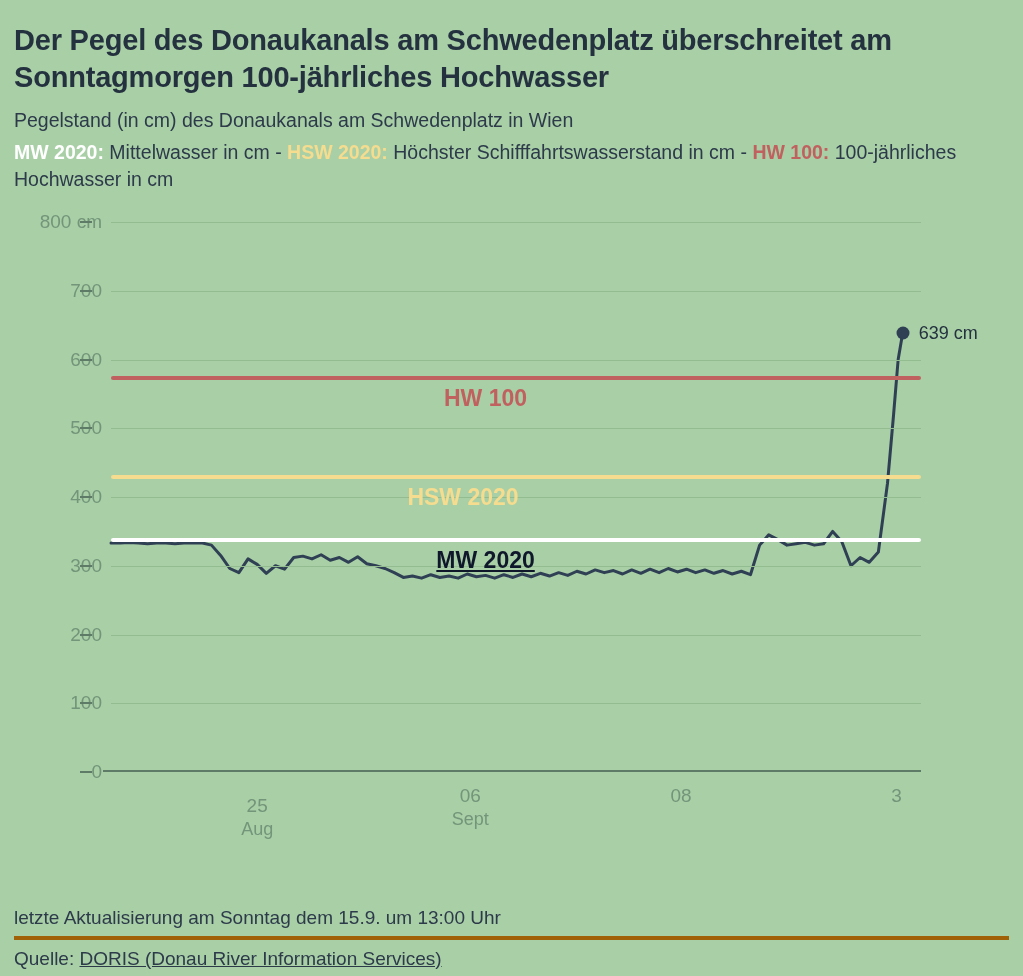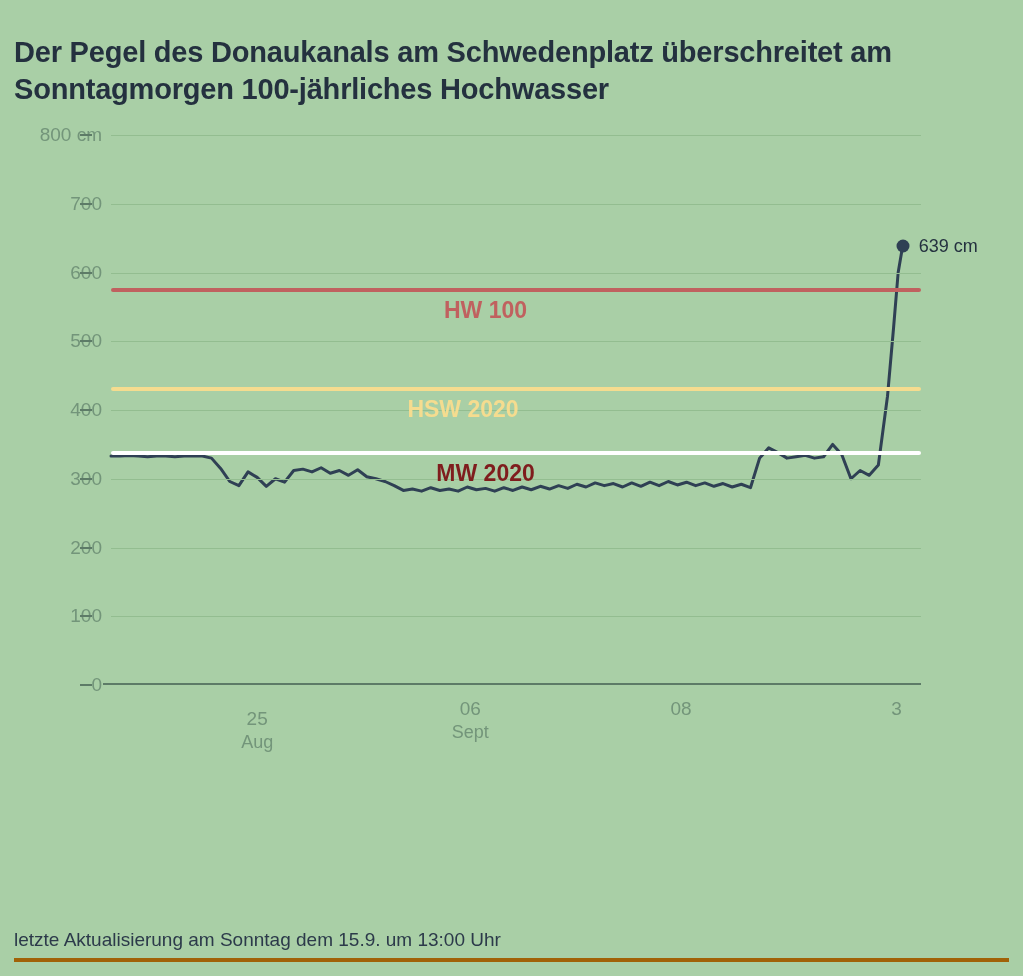--- a/index.html
+++ b/index.html
@@ -14,21 +14,21 @@
     color: #2c3a4a;
     overflow: hidden;
     position: relative;
   }
   .page {
     position: relative;
     width: 1023px;
     height: 976px;
     background: #a9cfa6;
     box-sizing: border-box;
-    padding: 34px 24px 0 14px;
+    padding: 22px 24px 0 14px;
   }
   .headline {
     font-size: 29px;
     font-weight: bold;
     line-height: 1.26;
     color: #24313f;
     letter-spacing: -0.2px;
     margin: 0 0 12px 0;
     max-width: 995px;
   }
@@ -180,21 +180,25 @@
     text-decoration: underline;
   }
 </style>
 </head>
 <body>
 
 <div class="page">
 
   <h1 class="headline">Der Pegel des Donaukanals am Schwedenplatz überschreitet am Sonntagmorgen 100-jährliches Hochwasser</h1>
 
-
+  <p class="subtitle">Pegelstand (in cm) des Donaukanals am Schwedenplatz in Wien</p>
+
+  <p class="legend-line">
+    <span class="k-mw">MW 2020:</span><span> Mittelwasser in cm - </span><span class="k-hsw">HSW 2020:</span><span> Höchster Schifffahrtswasserstand in cm - </span><span class="k-hw">HW 100:</span><span> 100-jährliches Hochwasser in cm</span>
+  </p>
 
   <div class="chart-wrap">
     <div class="y-axis-labels" id="y-axis-labels">
         <div class="y-label" style="top: 550px;">0</div>
         <div class="y-tick" style="top: 549px;"></div>
         <div class="y-label" style="top: 481.25px;">100</div>
         <div class="y-tick" style="top: 480.25px;"></div>
         <div class="y-label" style="top: 412.5px;">200</div>
         <div class="y-tick" style="top: 411.5px;"></div>
         <div class="y-label" style="top: 343.75px;">300</div>
@@ -221,29 +225,30 @@
         <div class="gridline" style="top: 206.25px;"></div>
         <div class="gridline" style="top: 137.5px;"></div>
         <div class="gridline" style="top: 68.75px;"></div>
         <div class="gridline" style="top: 0px;"></div>
         <div class="axis-base"></div>
         <div class="ref-line" style="top: 153.375px; background: rgb(192, 97, 95);"></div>
         <div class="ref-label" style="left: 374.549px; top: 162.375px; color: rgb(192, 97, 95);">HW 100</div>
         <div class="ref-line" style="top: 252.375px; background: rgb(245, 220, 143);"></div>
         <div class="ref-label" style="left: 352px; top: 261.375px; color: rgb(245, 220, 143);">HSW 2020</div>
         <div class="ref-line" style="top: 316.312px; background: rgb(255, 255, 255);"></div>
-        <div class="ref-label" style="left: 374.549px; top: 325.312px; color: #7f1d1d;">MW 2020</div>
+        <div class="ref-label" style="left: 374.549px; top: 325.312px; color: #0f172a; text-decoration: underline;">MW 2020</div>
         <div class="endpoint-dot" style="left: 791.729px; top: 110.688px;"></div>
         <div class="endpoint-label" style="left: 807.729px; top: 110.688px;">639 cm</div>
       </div>
     <div class="x-axis-labels" id="x-axis-labels">
         <div class="x-label" style="left: 146.165px; top: 10px;"><span>25</span><span class="sub">Aug</span></div>
         <div class="x-label" style="left: 359.323px; top: 0px;"><span>06</span><span class="sub">Sept</span></div>
         <div class="x-label" style="left: 570px; top: 0px;"><span>08</span></div>
         <div class="x-label" style="left: 785.639px; top: 0px;"><span>3</span></div>
       </div>
   </div>
 
   <div class="footnotes">
     <span class="update-note">letzte Aktualisierung am Sonntag dem 15.9. um 13:00 Uhr</span>
+    <span class="source"><span>Quelle: </span><a href="#">DORIS (Donau River Information Services)</a></span>
   </div>
 
 </div>
 
 </body></html>

